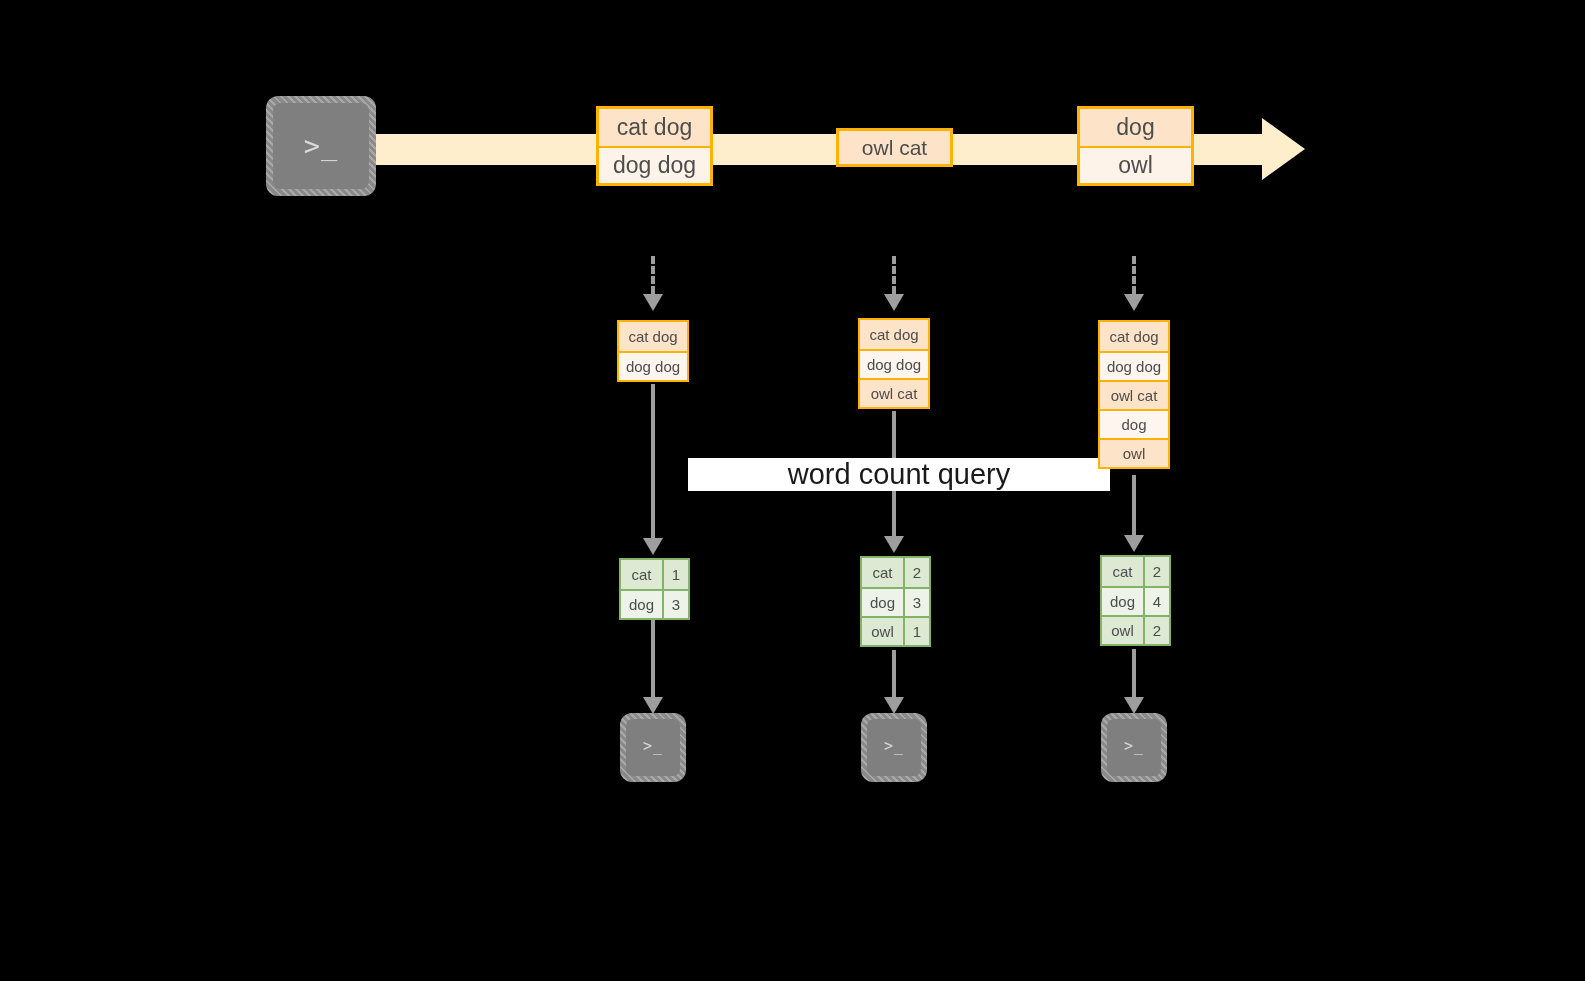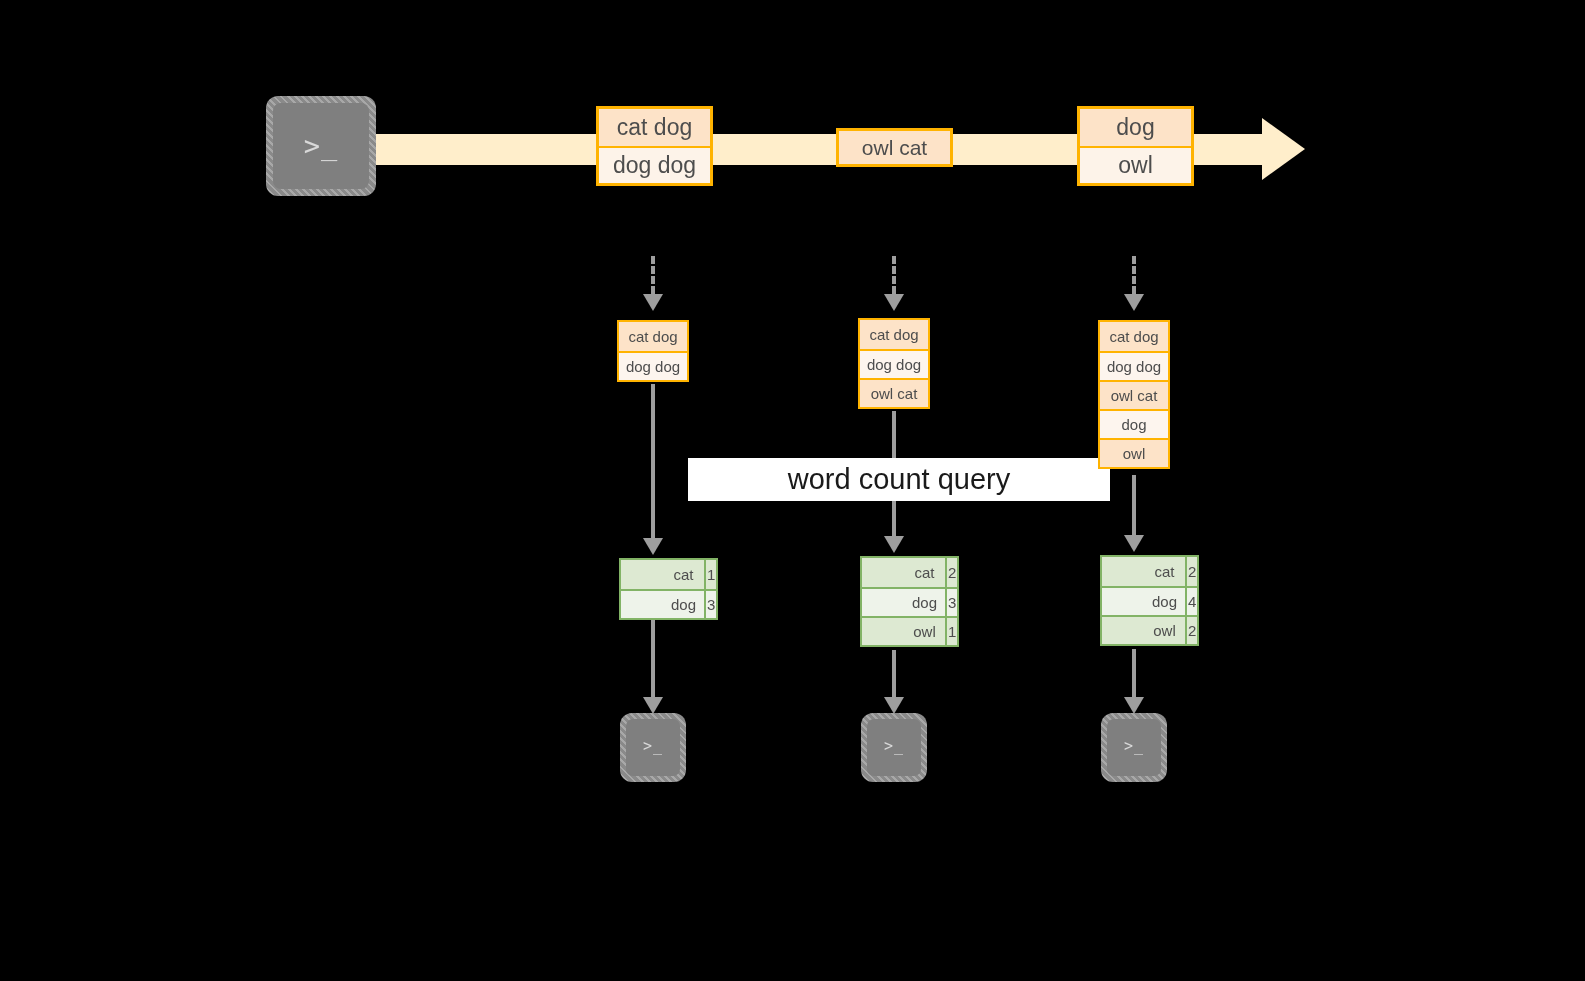--- a/index.html
+++ b/index.html
@@ -127,21 +127,20 @@
   .result-table .trow.even { background: #eef3ea; }
   .result-table .cell-word {
     box-sizing: border-box;
     width: 43px;
     display: flex;
     align-items: center;
     justify-content: center;
     font-size: 15px;
     color: #4d4d4d;
     border-right: 2px solid #82b366;
-    margin-left: 42px;
   }
   .result-table .cell-count {
     box-sizing: border-box;
     flex: 1;
     display: flex;
     align-items: center;
     justify-content: center;
     font-size: 15px;
     color: #4d4d4d;
   }
@@ -308,17 +307,17 @@
   </table>
 
   <div class="conn" style="left:1132px; top:649px; height:48px;"></div>
   <div class="conn-head" style="left:1124px; top:697px;"></div>
 
   <div class="terminal small" style="left:1101px; top:713px; width:66px; height:69px;">
     <div class="inner"></div>
     <span class="glyph">&gt;_</span>
   </div>
 
-  <div class="query-label" style="left:688px; top:458px; width:422px; height:43px;text-align:center;">
+  <div class="query-label" style="left:688px; top:458px; width:422px; height:33px;text-align:center;">
     <span>word count query</span>
   </div>
 
 </div>
 
 </body></html>

